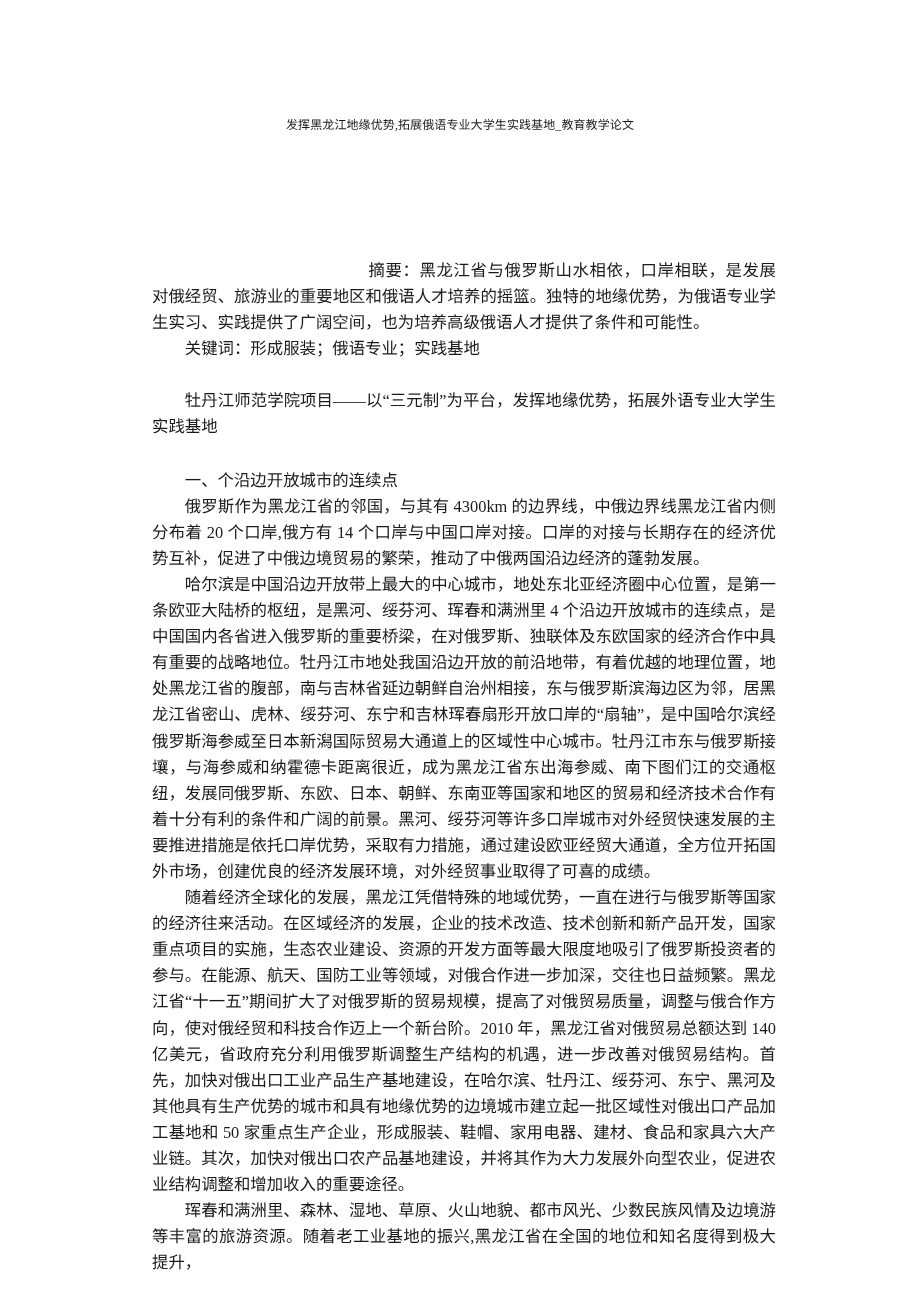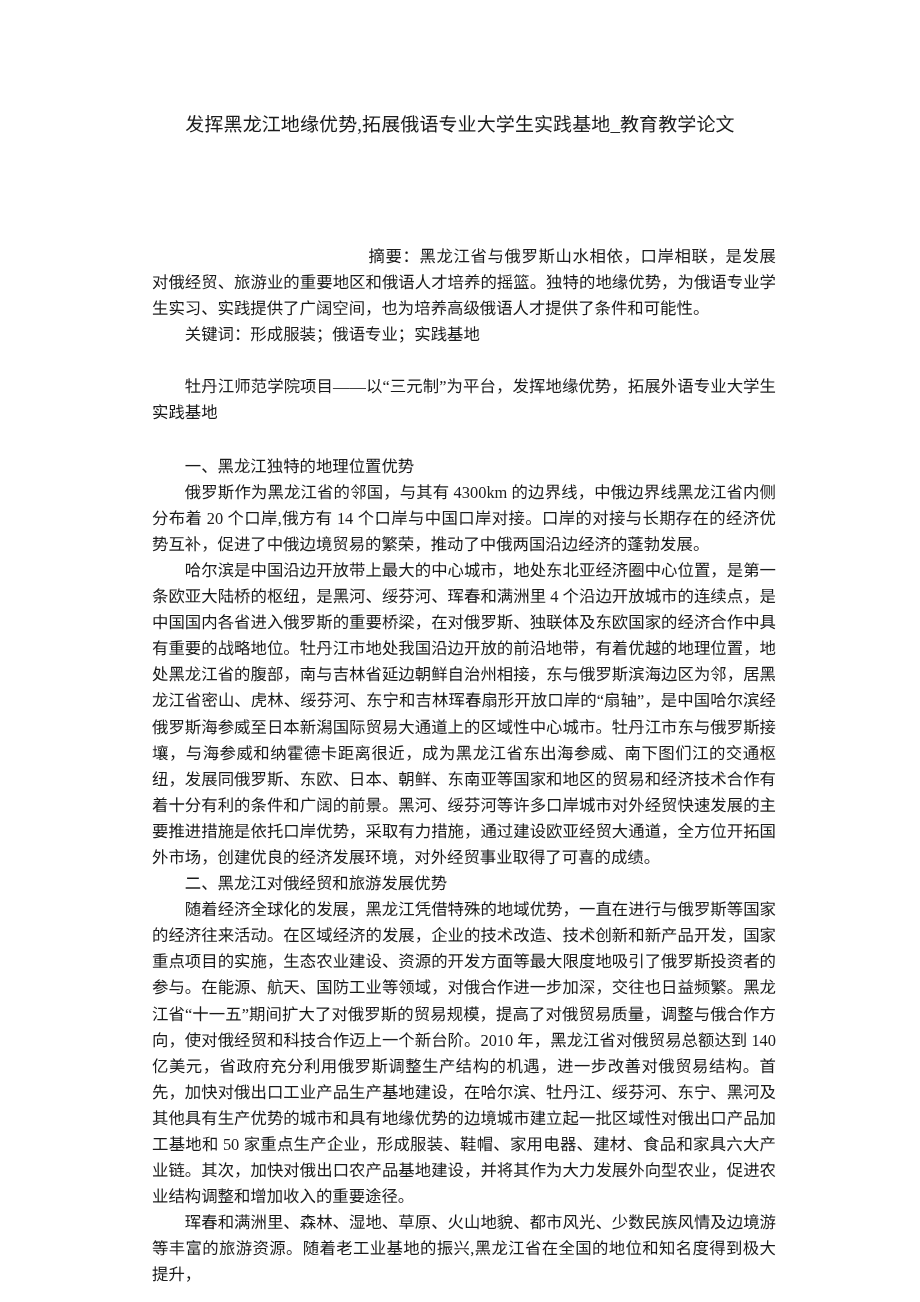--- a/index.html
+++ b/index.html
@@ -20,33 +20,33 @@
     -webkit-font-smoothing: antialiased;
   }
 
   
   .doc-title {
     position: absolute;
     top: 112px;
     left: 0;
     width: 920px;
     text-align: center;
-    font-size: 19px;
+    font-size: 12px;
     line-height: 26px;
     letter-spacing: 0.1px;
     font-weight: 400;
     color: #1a1a1a;
     white-space: nowrap;
   }
 
   
   .body-col {
     position: absolute;
     left: 152px;
-    top: 244px;
+    top: 258px;
     width: 624px;
   }
 
   p.para {
     margin: 0;
     font-size: 16.4px;
     line-height: 26.1px;
     text-align: justify;
     text-justify: inter-ideograph;
     text-align-last: left;
@@ -82,27 +82,26 @@
     <p class="para ind-abstract">摘要：黑龙江省与俄罗斯山水相依，口岸相联，是发展对俄经贸、旅游业的重要地区和俄语人才培养的摇篮。独特的地缘优势，为俄语专业学生实习、实践提供了广阔空间，也为培养高级俄语人才提供了条件和可能性。</p>
 
     <p class="para ind-2">关键词：形成服装；俄语专业；实践基地</p>
 
     <div class="gap-md"></div>
 
     <p class="para ind-2">牡丹江师范学院项目——以“三元制”为平台，发挥地缘优势，拓展外语专业大学生实践基地</p>
 
     <div class="gap-lg"></div>
 
-    <p class="heading">一、黑龙江独特的地理位置优势</p>
+    <p class="heading">一、个沿边开放城市的连续点</p>
 
     <p class="para ind-2">俄罗斯作为黑龙江省的邻国，与其有 4300km 的边界线，中俄边界线黑龙江省内侧分布着 20 个口岸,俄方有 14 个口岸与中国口岸对接。口岸的对接与长期存在的经济优势互补，促进了中俄边境贸易的繁荣，推动了中俄两国沿边经济的蓬勃发展。</p>
 
     <p class="para ind-2">哈尔滨是中国沿边开放带上最大的中心城市，地处东北亚经济圈中心位置，是第一条欧亚大陆桥的枢纽，是黑河、绥芬河、珲春和满洲里 4 个沿边开放城市的连续点，是中国国内各省进入俄罗斯的重要桥梁，在对俄罗斯、独联体及东欧国家的经济合作中具有重要的战略地位。牡丹江市地处我国沿边开放的前沿地带，有着优越的地理位置，地处黑龙江省的腹部，南与吉林省延边朝鲜自治州相接，东与俄罗斯滨海边区为邻，居黑龙江省密山、虎林、绥芬河、东宁和吉林珲春扇形开放口岸的“扇轴”，是中国哈尔滨经俄罗斯海参威至日本新潟国际贸易大通道上的区域性中心城市。牡丹江市东与俄罗斯接壤，与海参威和纳霍德卡距离很近，成为黑龙江省东出海参威、南下图们江的交通枢纽，发展同俄罗斯、东欧、日本、朝鲜、东南亚等国家和地区的贸易和经济技术合作有着十分有利的条件和广阔的前景。黑河、绥芬河等许多口岸城市对外经贸快速发展的主要推进措施是依托口岸优势，采取有力措施，通过建设欧亚经贸大通道，全方位开拓国外市场，创建优良的经济发展环境，对外经贸事业取得了可喜的成绩。</p>
 
-    <p class="heading">二、黑龙江对俄经贸和旅游发展优势</p>
 
     <p class="para ind-2">随着经济全球化的发展，黑龙江凭借特殊的地域优势，一直在进行与俄罗斯等国家的经济往来活动。在区域经济的发展，企业的技术改造、技术创新和新产品开发，国家重点项目的实施，生态农业建设、资源的开发方面等最大限度地吸引了俄罗斯投资者的参与。在能源、航天、国防工业等领域，对俄合作进一步加深，交往也日益频繁。黑龙江省“十一五”期间扩大了对俄罗斯的贸易规模，提高了对俄贸易质量，调整与俄合作方向，使对俄经贸和科技合作迈上一个新台阶。2010 年，黑龙江省对俄贸易总额达到 140 亿美元，省政府充分利用俄罗斯调整生产结构的机遇，进一步改善对俄贸易结构。首先，加快对俄出口工业产品生产基地建设，在哈尔滨、牡丹江、绥芬河、东宁、黑河及其他具有生产优势的城市和具有地缘优势的边境城市建立起一批区域性对俄出口产品加工基地和 50 家重点生产企业，形成服装、鞋帽、家用电器、建材、食品和家具六大产业链。其次，加快对俄出口农产品基地建设，并将其作为大力发展外向型农业，促进农业结构调整和增加收入的重要途径。</p>
 
     <p class="para ind-2">珲春和满洲里、森林、湿地、草原、火山地貌、都市风光、少数民族风情及边境游等丰富的旅游资源。随着老工业基地的振兴,黑龙江省在全国的地位和知名度得到极大提升，</p>
 
   </div>
 
 </div>
 
 </body></html>

